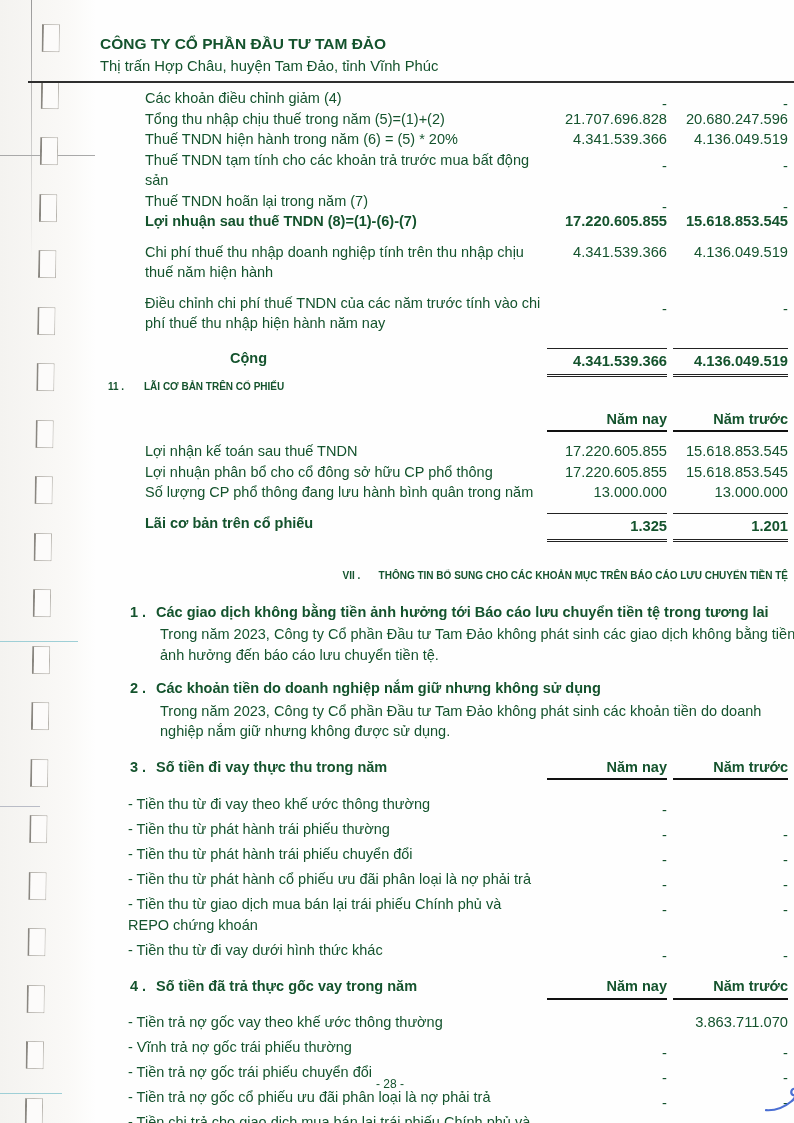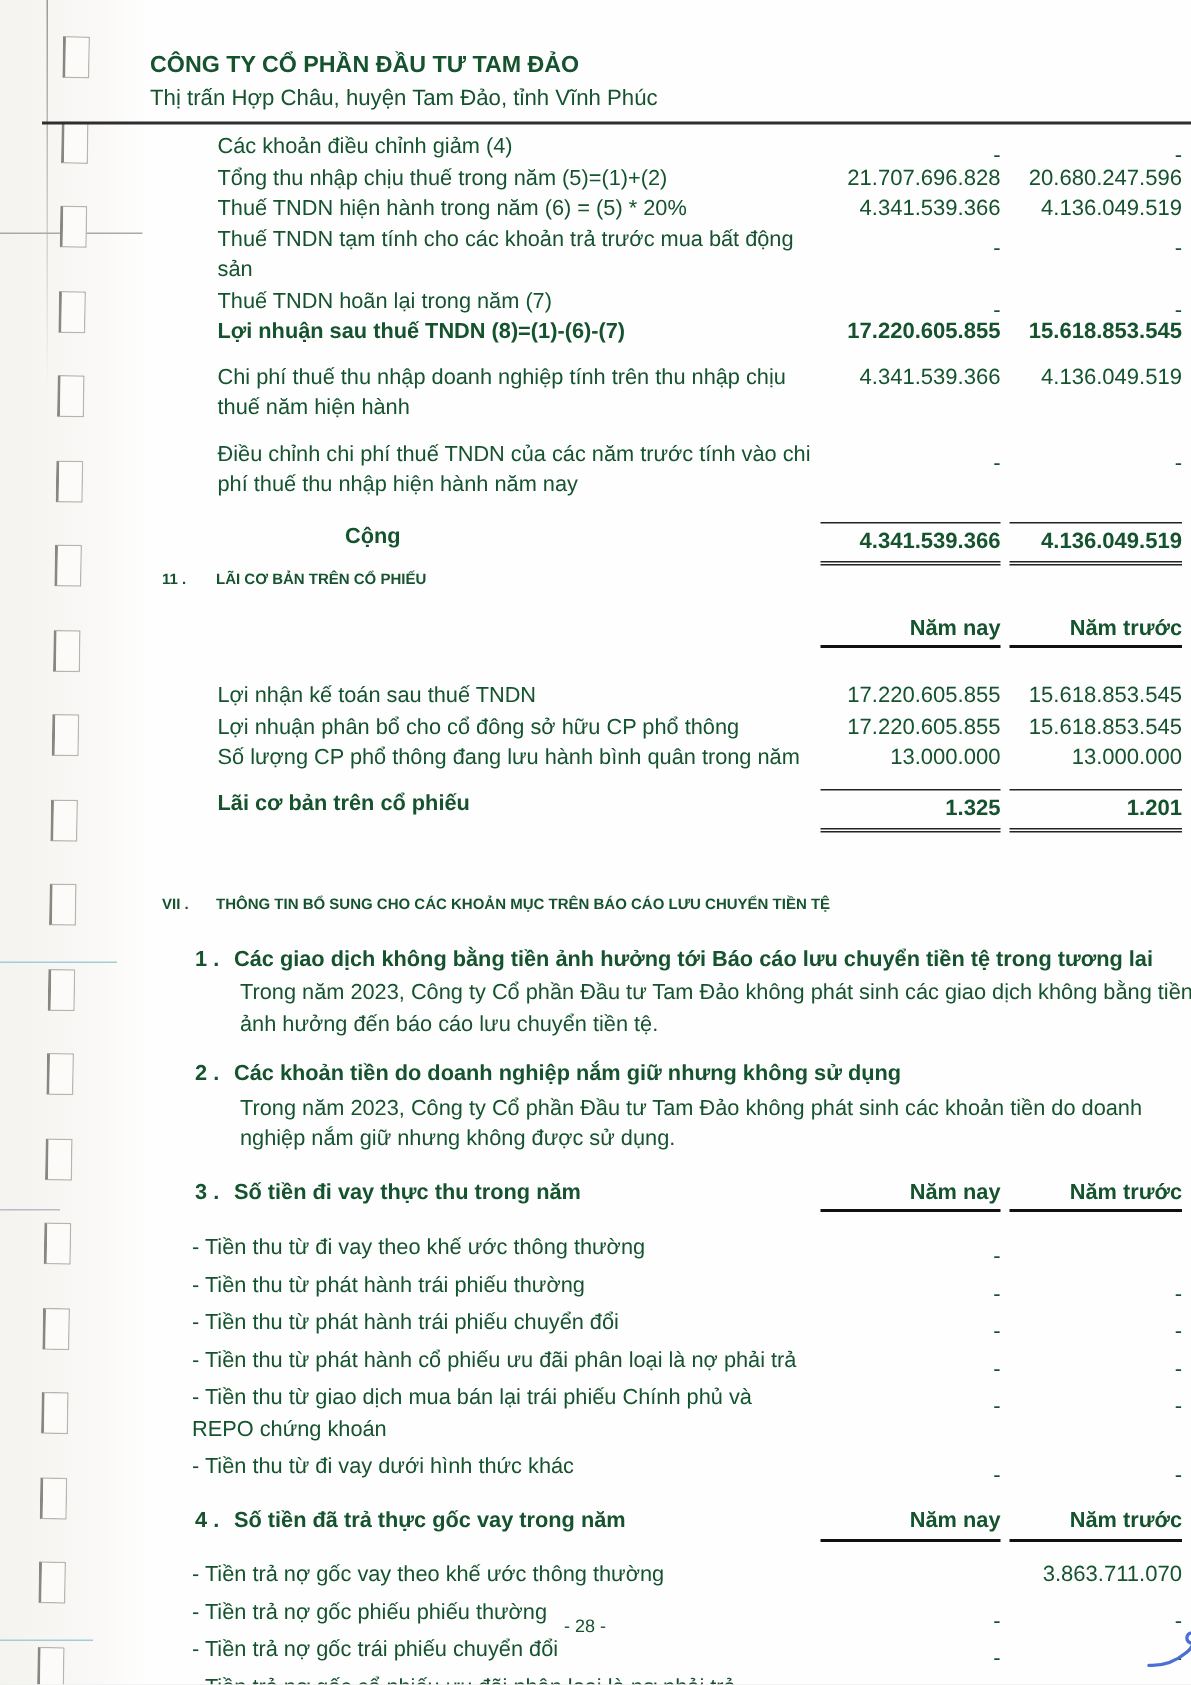--- a/index.html
+++ b/index.html
@@ -148,21 +148,21 @@
     <div style="margin-top:11px;">
       <div class="trow">
         <div class="lbl"></div>
         <div class="colhead">
             <span class="hline">Năm nay</span>
           </div>
         <div class="colhead c2pad">
             <span class="hline">Năm trước</span>
           </div>
       </div>
-      <div class="trow" style="margin-top:22px;">
+      <div class="trow" style="margin-top:9px;">
         <div class="lbl">Lợi nhận kế toán sau thuế TNDN</div>
         <div class="val">17.220.605.855</div>
         <div class="val">15.618.853.545</div>
       </div>
       <div class="trow">
         <div class="lbl">Lợi nhuận phân bổ cho cổ đông sở hữu CP phổ thông</div>
         <div class="val">17.220.605.855</div>
         <div class="val">15.618.853.545</div>
       </div>
       <div class="trow">
@@ -174,21 +174,21 @@
         <div class="lbl bold" style="padding-left:45px;">Lãi cơ bản trên cổ phiếu</div>
         <div class="val bold">
             <span class="tline">1.325</span>
           </div>
         <div class="val bold c2pad">
             <span class="tline">1.201</span>
           </div>
       </div>
     </div>
 
-    <div class="sec-head" style="margin-top:39px;">
+    <div class="sec-head" style="margin-top:24px;justify-content:flex-end;">
       <span class="sec-num">VII .</span>
       <span>THÔNG TIN BỔ SUNG CHO CÁC KHOẢN MỤC TRÊN BÁO CÁO LƯU CHUYỂN TIỀN TỆ</span>
     </div>
 
     <div style="margin-top:15px;">
       <div class="item-head">
           <div class="lbl2">
         <span class="inum">1 .</span>
         <span>Các giao dịch không bằng tiền ảnh hưởng tới Báo cáo lưu chuyển tiền tệ trong tương lai</span>
       </div>
@@ -266,21 +266,21 @@
             <span class="hline">Năm trước</span>
           </div>
       </div>
       <div style="margin-top:12px;">
         <div class="trow lrow">
           <div class="list-lbl">- Tiền trả nợ gốc vay theo khế ước thông thường</div>
           <div class="val"></div>
           <div class="val">3.863.711.070</div>
         </div>
         <div class="trow lrow">
-          <div class="list-lbl">- Tiền trả nợ gốc phiếu phiếu thường</div>
+          <div class="list-lbl">- Vĩnh trả nợ gốc trái phiếu thường</div>
           <div class="val dash">-</div>
           <div class="val dash">-</div>
         </div>
         <div class="trow lrow">
           <div class="list-lbl">- Tiền trả nợ gốc trái phiếu chuyển đổi</div>
           <div class="val dash">-</div>
           <div class="val dash">-</div>
         </div>
         <div class="trow lrow">
           <div class="list-lbl">- Tiền trả nợ gốc cổ phiếu ưu đãi phân loại là nợ phải trả</div>

